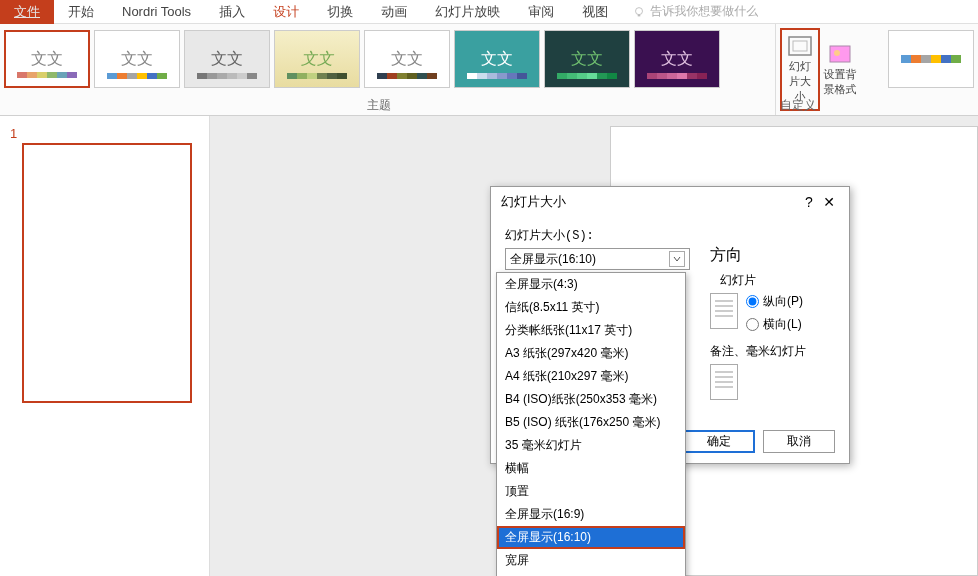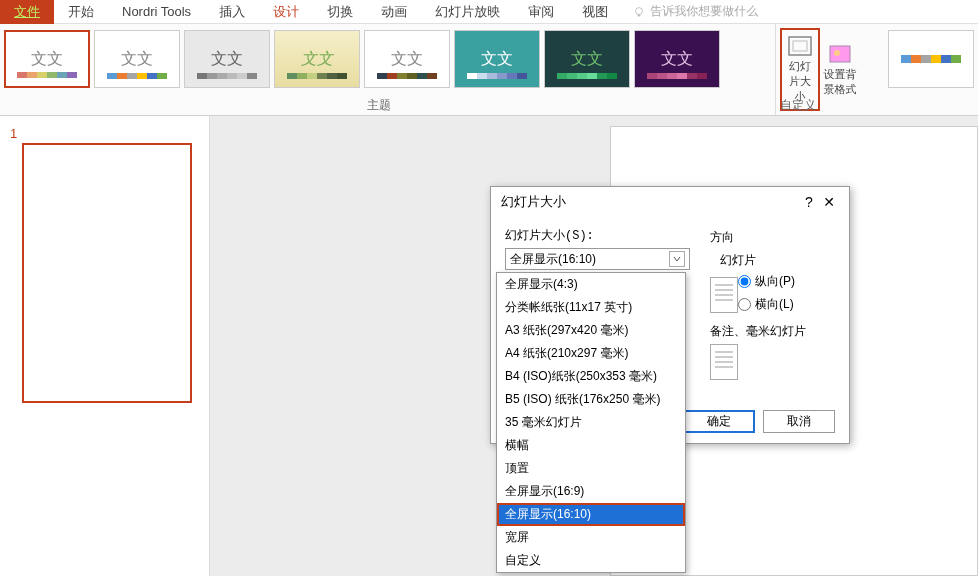--- a/index.html
+++ b/index.html
@@ -1,21 +1,21 @@
 <!DOCTYPE html>
 <html><head>
 <meta charset="utf-8">
 <style>
 * { box-sizing: border-box; margin: 0; padding: 0; }
 body { font-family: "Microsoft YaHei", sans-serif; font-size: 12px; background: #fff; width: 978px; height: 576px; overflow: hidden; position: relative; }
 
 
 .ribbon-tabs { display: flex; align-items: center; height: 24px; background: #fff; border-bottom: 1px solid #e0e0e0; }
 .ribbon-tab { padding: 4px 14px; font-size: 13px; cursor: pointer; color: #444; }
-.ribbon-tab.file { background: #c43e1c; color: #bef264; text-decoration: underline; }
+.ribbon-tab.file { background: #c43e1c; color: #e5e5e5; text-decoration: underline; }
 .ribbon-tab.active { color: #c43e1c; }
 .tell-me { color: #aaa; font-size: 12px; margin-left: 10px; display: flex; align-items: center; }
 .bulb { width: 14px; height: 14px; margin-right: 4px; display: inline-block; }
 
 
 .ribbon-content { display: flex; height: 92px; background: #fbfbfb; border-bottom: 1px solid #d0d0d0; }
 .theme-gallery { display: flex; padding: 6px 4px; gap: 4px; flex-wrap: wrap; }
 .theme-thumb { width: 86px; height: 58px; border: 1px solid #ccc; background: #fff; display: flex; flex-direction: column; justify-content: center; align-items: center; position: relative; }
 .theme-thumb.selected { border: 2px solid #c43e1c; }
 .theme-thumb .tt-text { font-size: 16px; color: #555; }
@@ -44,22 +44,22 @@
 .dialog { position: absolute; left: 490px; top: 186px; width: 360px; background: #fff; border: 1px solid #999; box-shadow: 2px 2px 8px rgba(0,0,0,0.3); }
 .dialog-title { display: flex; align-items: center; padding: 6px 10px; font-size: 13px; }
 .dialog-title .spacer { flex: 1; }
 .dialog-title .help, .dialog-title .close { width: 20px; text-align: center; cursor: pointer; font-size: 14px; }
 .dialog-body { padding: 10px 14px; display: flex; gap: 20px; }
 .dlg-left { flex: 1; }
 .dlg-right { width: 150px; }
 .dlg-label { font-size: 12px; margin-bottom: 4px; font-family: Liberation Mono, monospace; }
 .combo { width: 185px; height: 22px; border: 1px solid #999; display: flex; align-items: center; padding: 0 4px; font-size: 12px; background: #fff; }
 .combo .arrow { margin-left: auto; border: 1px solid #aaa; width: 16px; height: 16px; display: flex; align-items: center; justify-content: center; }
-.group-title { font-size: 12px; margin-bottom: 6px; margin-top: 2px; }
-.orient-box { display: flex; align-items: flex-end; margin-bottom: 10px; }
+.group-title { font-size: 16px; margin-bottom: 6px; margin-top: 18px; }
+.orient-box { display: flex; align-items: flex-start; gap: 8px; margin-bottom: 10px; }
 .page-icon { width: 28px; height: 36px; border: 1px solid #aaa; background: #fff; position: relative; }
 .page-icon::after { content: ""; position: absolute; top: 6px; left: 4px; right: 4px; height: 2px; background: #ccc; box-shadow: 0 5px 0 #ccc, 0 10px 0 #ccc, 0 15px 0 #ccc; }
 .radios { display: flex; flex-direction: column; gap: 6px; font-size: 12px; }
 .radios label { display: flex; align-items: center; gap: 4px; }
 .dialog-buttons { display: flex; justify-content: flex-end; gap: 8px; padding: 10px 14px; }
 .dlg-btn { width: 72px; height: 23px; border: 1px solid #999; background: #fff; font-size: 12px; }
 .dlg-btn.primary { border: 2px solid #1e6fd6; }
 
 
 .dropdown { position: absolute; left: 496px; top: 272px; width: 190px; background: #fff; border: 1px solid #999; box-shadow: 2px 2px 6px rgba(0,0,0,0.25); z-index: 10; }
@@ -272,20 +272,21 @@
     </div>
   </div>
   <div class="dialog-buttons">
     <button class="dlg-btn primary">确定</button>
     <button class="dlg-btn">取消</button>
   </div>
 </div>
 
 <div class="dropdown" id="dropdown-list">
     <div class="opt">全屏显示(4:3)</div>
+    <div class="opt">信纸(8.5x11 英寸)</div>
     <div class="opt">分类帐纸张(11x17 英寸)</div>
     <div class="opt">A3 纸张(297x420 毫米)</div>
     <div class="opt">A4 纸张(210x297 毫米)</div>
     <div class="opt">B4 (ISO)纸张(250x353 毫米)</div>
     <div class="opt">B5 (ISO) 纸张(176x250 毫米)</div>
     <div class="opt">35 毫米幻灯片</div>
     <div class="opt">横幅</div>
     <div class="opt">顶置</div>
     <div class="opt">全屏显示(16:9)</div>
     <div class="opt selected">全屏显示(16:10)</div>

